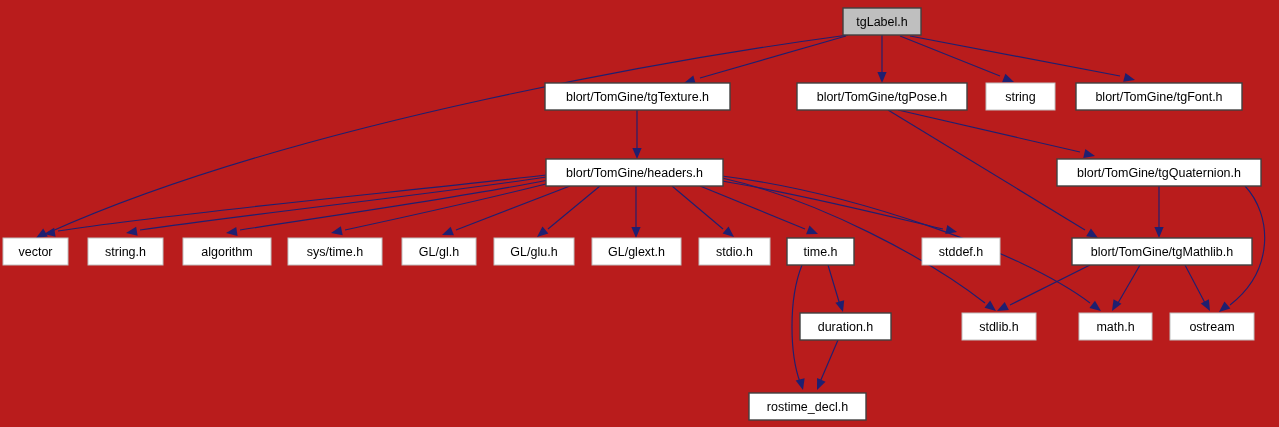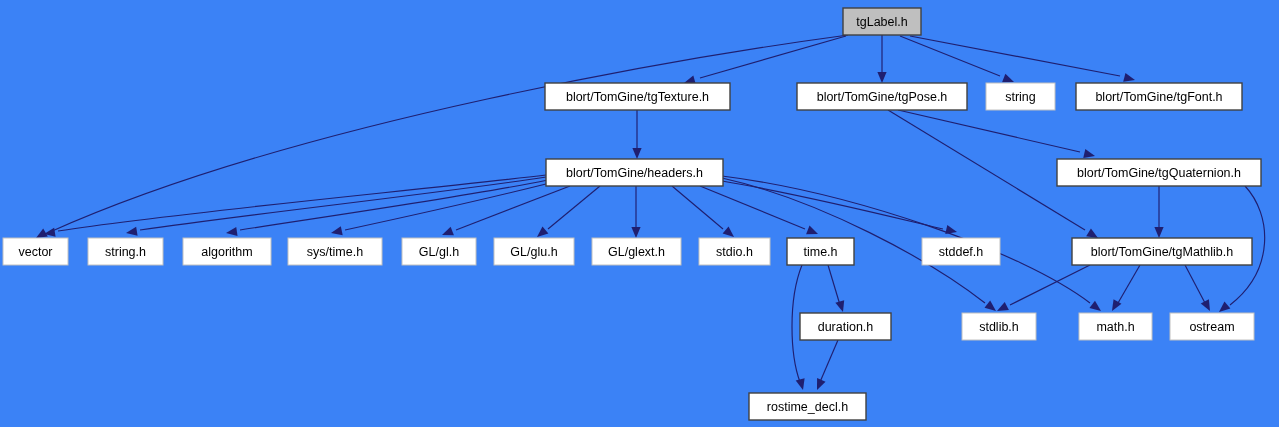--- a/index.html
+++ b/index.html
@@ -7,21 +7,21 @@
     padding: 0;
     background: #ffffff;
   }
   body {
     font-family: "Liberation Sans", sans-serif;
   }
   #graph-root {
     position: relative;
     width: 1279px;
     height: 427px;
-    background: #3b82f6;
+    background: #b91c1c;
     overflow: hidden;
   }
   #graph-svg {
     position: absolute;
     left: 0;
     top: 0;
     width: 1279px;
     height: 427px;
   }
   .node-rect {

